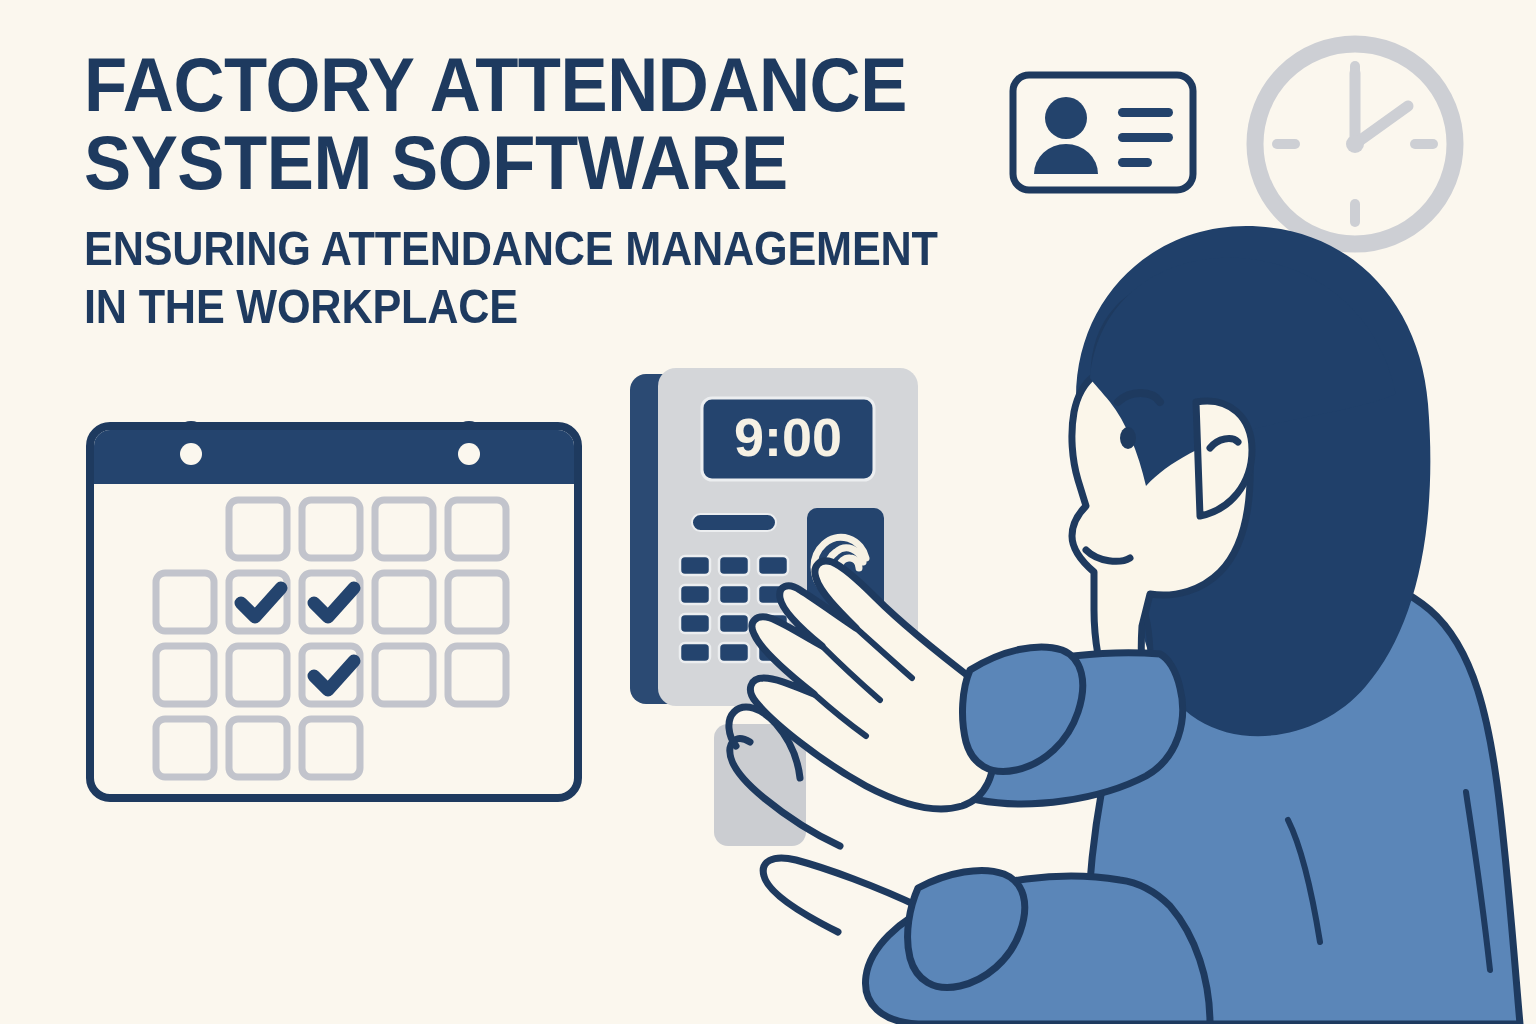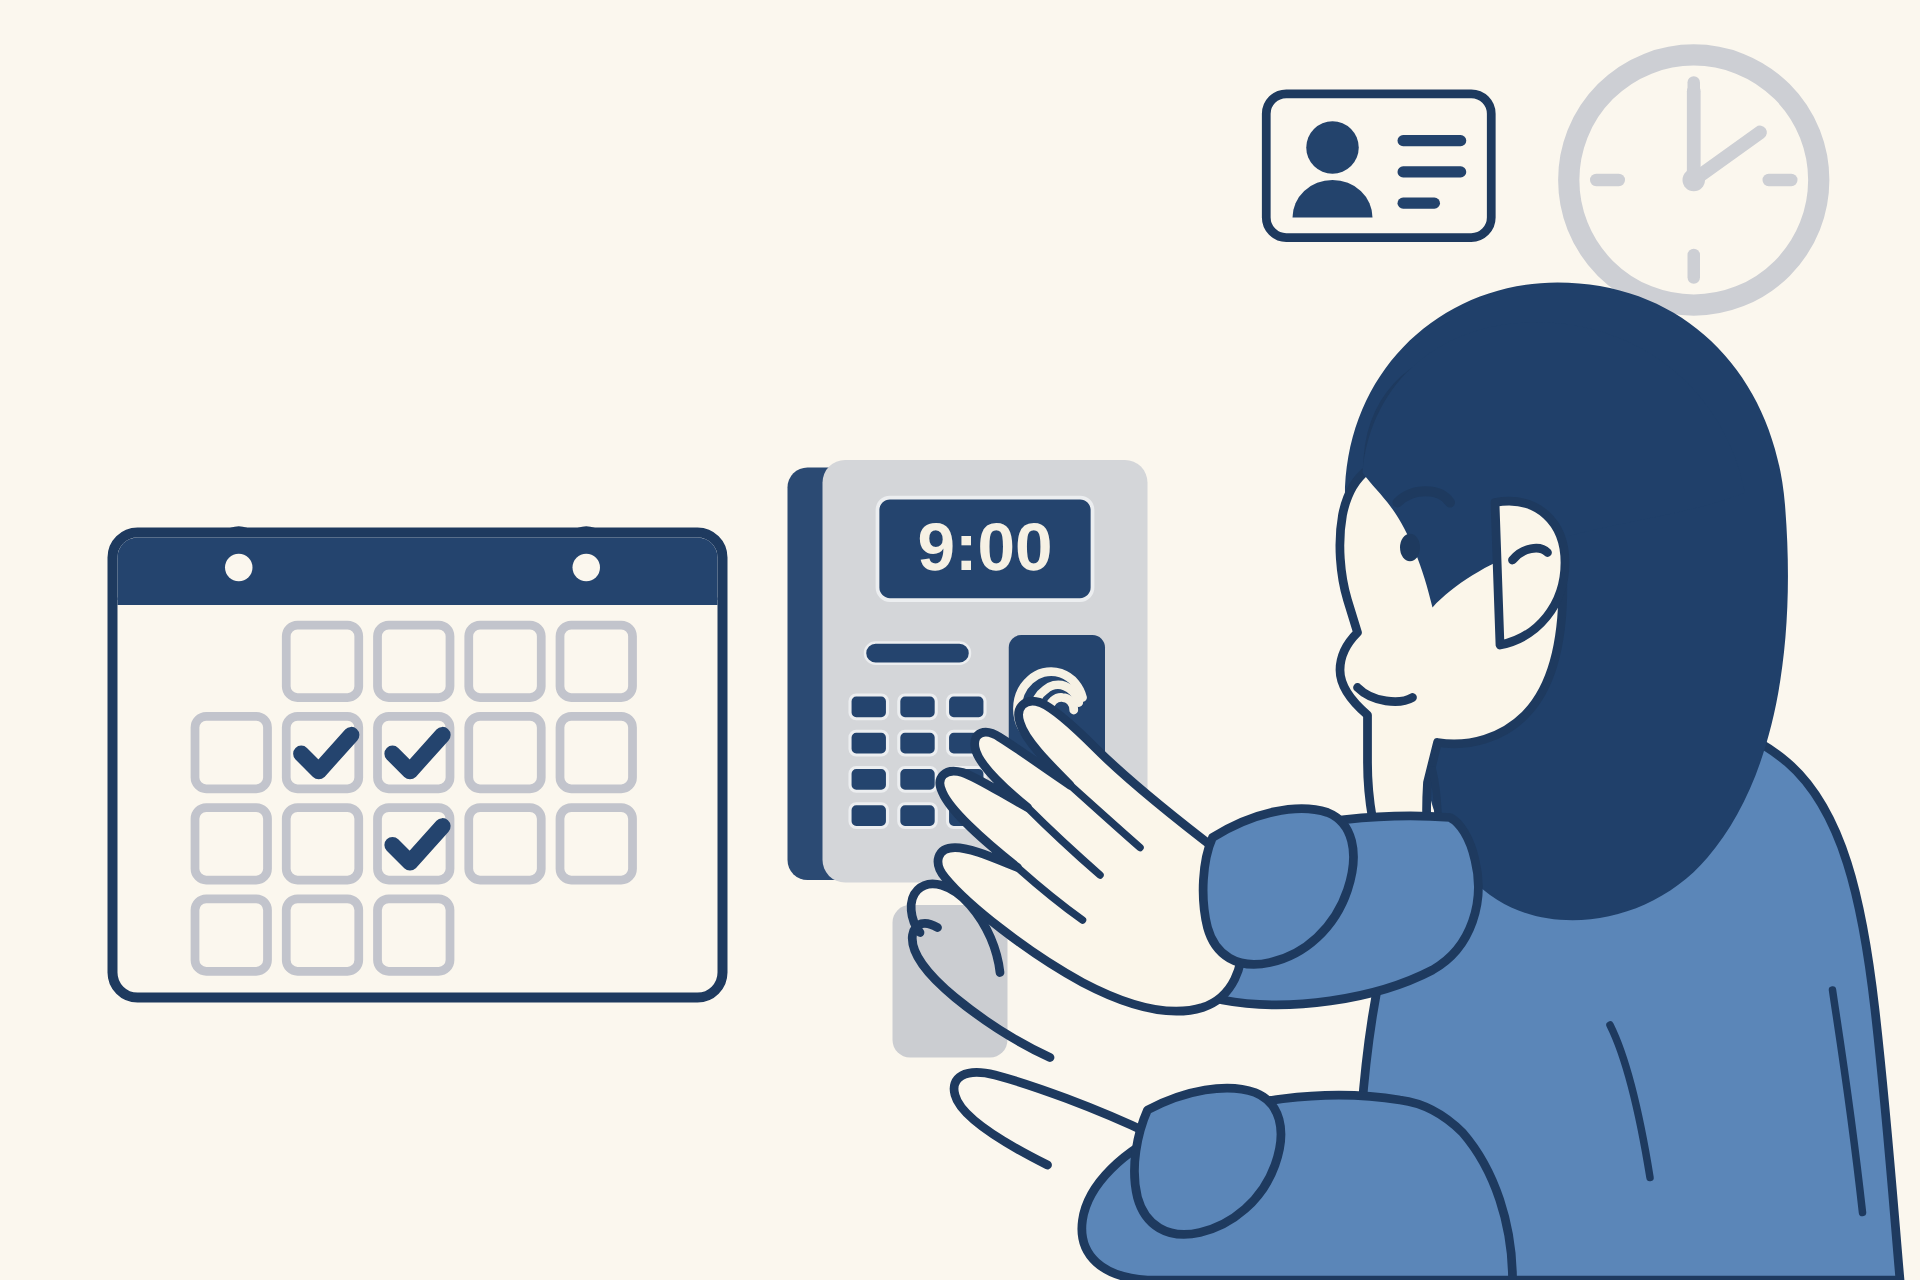--- a/index.html
+++ b/index.html
@@ -50,20 +50,26 @@
   #subtitle-line-1 { margin-top: 18px; }
 
   
   .abs { position: absolute; }
 </style>
 </head>
 <body>
 
 <div id="poster">
 
+  <div id="headline-block">
+    <div id="title-line-1">FACTORY ATTENDANCE</div>
+    <div id="title-line-2">SYSTEM SOFTWARE</div>
+    <div id="subtitle-line-1">ENSURING ATTENDANCE MANAGEMENT</div>
+    <div id="subtitle-line-2">IN THE WORKPLACE</div>
+  </div>
 
   <svg class="abs" style="left:1008px; top:70px;" width="190" height="125" viewBox="0 0 190 125">
     <rect x="5" y="5" width="180" height="115" rx="16" ry="16" fill="#fbf7ee" stroke="#1e3a5f" stroke-width="7"></rect>
     <g fill="#23436c">
       <circle cx="58" cy="48" r="21"></circle>
       <path d="M26 104 a32 30 0 0 1 64 0 z"></path>
     </g>
     <g fill="#23436c">
       <rect x="110" y="38" width="55" height="9" rx="4.5"></rect>
       <rect x="110" y="63" width="55" height="9" rx="4.5"></rect>

